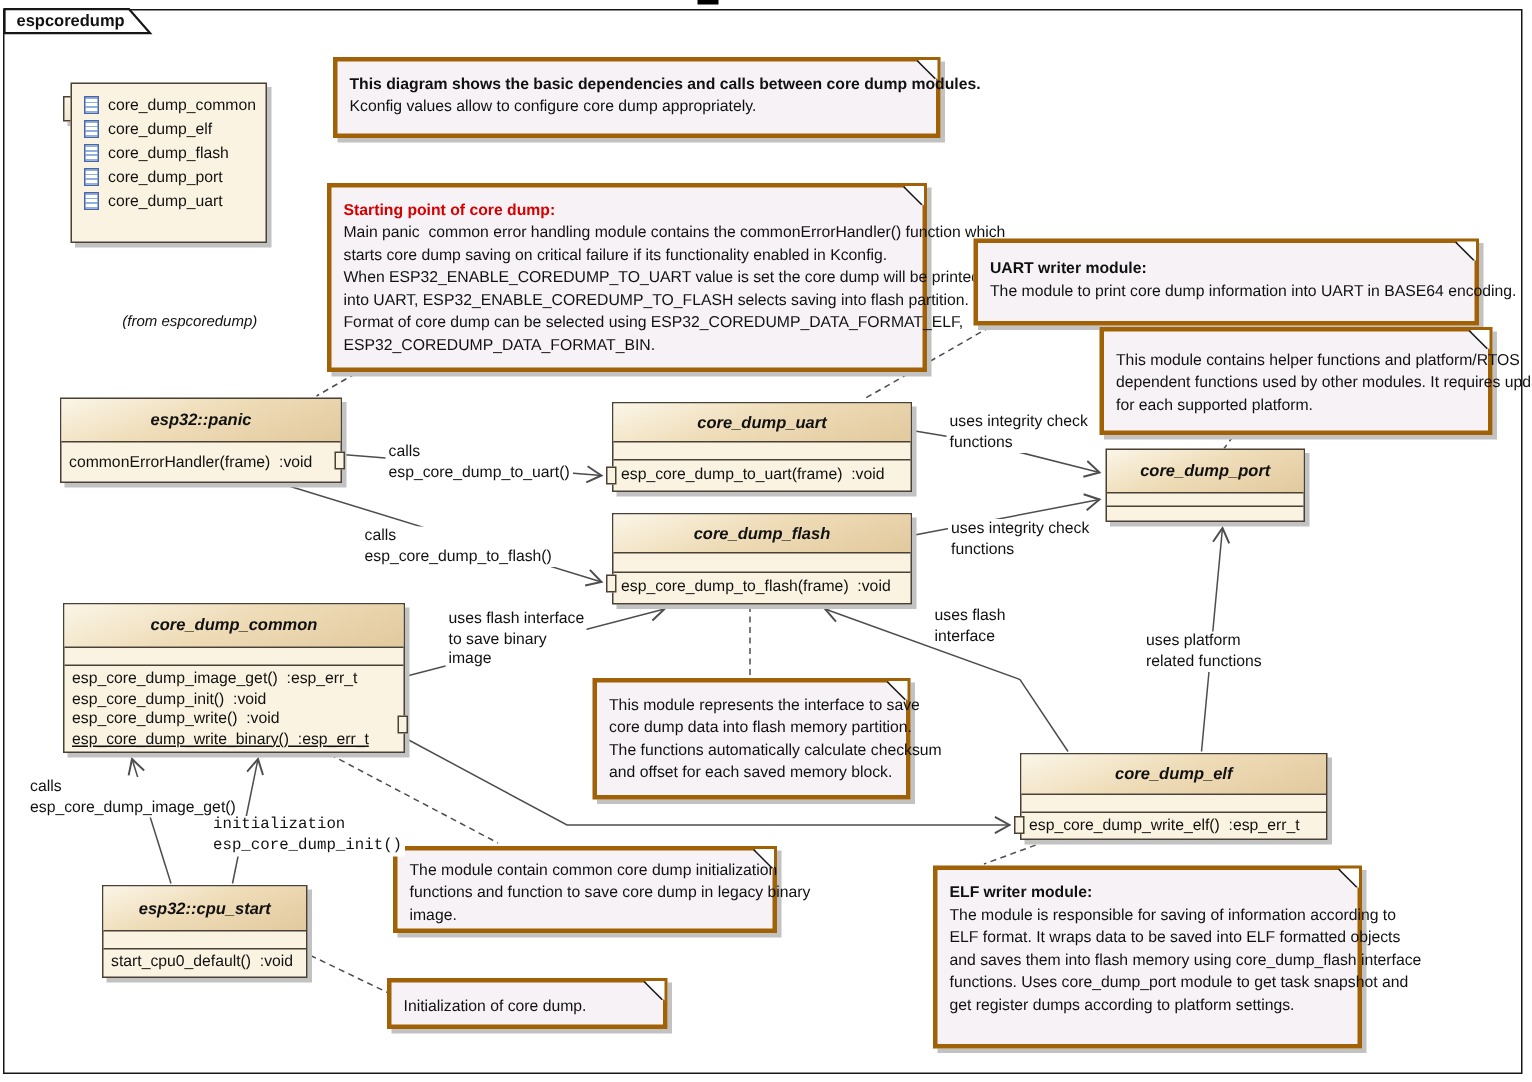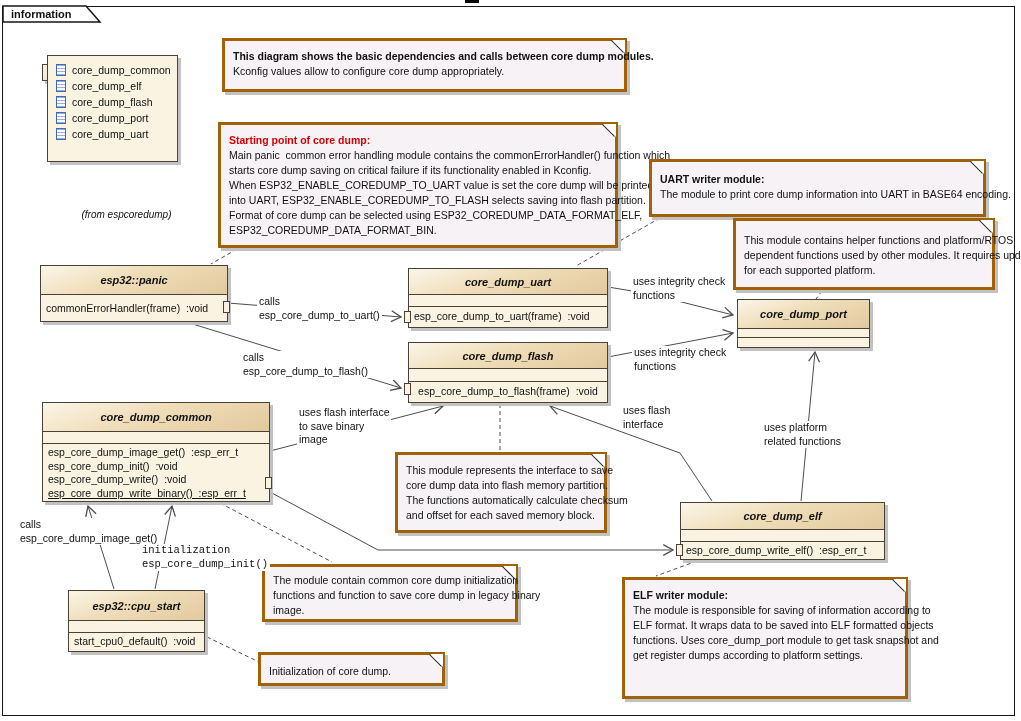--- a/index.html
+++ b/index.html
@@ -76,21 +76,21 @@
   <path class="wire" marker-end="url(#ah)" d="M155,589 L172,506"></path>
 
   <path class="dash" d="M237,249 L211,264"></path>
   <path class="dash" d="M660,218 L576,266"></path>
   <path class="dash" d="M822,291 L816,299"></path>
   <path class="dash" d="M500,404 L500,451"></path>
   <path class="dash" d="M697,561 L656,576"></path>
   <path class="dash" d="M220,503 L332,562"></path>
   <path class="dash" d="M207,637 L259,662"></path>
 </svg>
-<div class="abs tab-text" style="z-index:2;">information</div>
+<div class="abs tab-text" style="z-index:2;">espcoredump</div>
 <div class="abs artifact"></div>
 
 <div class="abs pkg-hdr" style="left:42px;top:38px;width:100px;height:17px;">
   <span>src</span>
 </div>
 <div class="abs pkg-body" style="left:47px;top:55px;width:131px;height:107px;">
   <div class="pkg-item">
       <span class="doc-icon"></span>
       <span>core_dump_common</span>
     </div>
@@ -169,20 +169,21 @@
     <div class="foldline"></div>
   <div class="nline">Initialization of core dump.</div>
 </div>
 
 <div class="abs note" style="left:622px;top:577px;width:286px;height:122px;">
   <div class="fold"></div>
     <div class="foldline"></div>
   <div class="ntitle">ELF writer module:</div>
   <div class="nline">The module is responsible for saving of information according to</div>
   <div class="nline">ELF format. It wraps data to be saved into ELF formatted objects</div>
+  <div class="nline">and saves them into flash memory using core_dump_flash interface</div>
   <div class="nline">functions. Uses core_dump_port module to get task snapshot and</div>
   <div class="nline">get register dumps according to platform settings.</div>
 </div>
 
 <div class="abs cls" style="left:40px;top:265px;width:188px;height:57px;">
   <div class="hdr" style="height:28px;">esp32::panic</div>
   <div class="mths" style="padding-top:7px;">
       <div class="mth">commonErrorHandler(frame)  :void</div>
     </div>
 </div>
@@ -191,21 +192,21 @@
   <div class="hdr" style="height:25px;">core_dump_uart</div>
   <div class="cmp" style="height:12px;"></div>
   <div class="mths" style="padding-top:3px;">
       <div class="mth">esp_core_dump_to_uart(frame)  :void</div>
     </div>
 </div>
 
 <div class="abs cls" style="left:408px;top:342px;width:200px;height:61px;">
   <div class="hdr" style="height:25px;">core_dump_flash</div>
   <div class="cmp" style="height:13px;"></div>
-  <div class="mths" style="padding-top:3px;text-align:center;">
+  <div class="mths" style="padding-top:3px;">
       <div class="mth">esp_core_dump_to_flash(frame)  :void</div>
     </div>
 </div>
 
 <div class="abs cls" style="left:737px;top:299px;width:133px;height:49px;">
   <div class="hdr" style="height:28px;">core_dump_port</div>
   <div class="cmp" style="height:9px;"></div>
   <div class="cmp" style="height:9px;"></div>
 </div>
 

